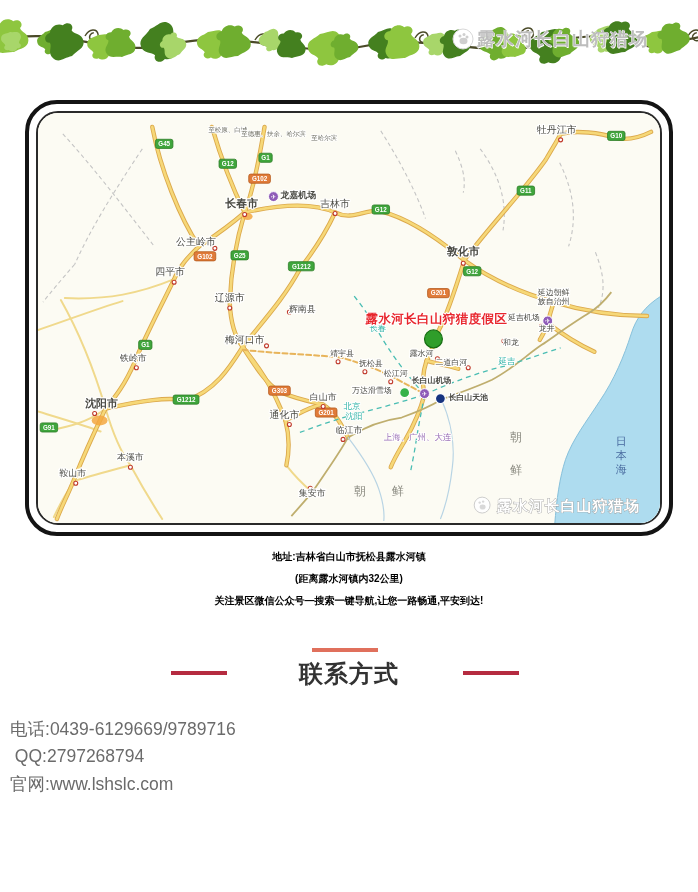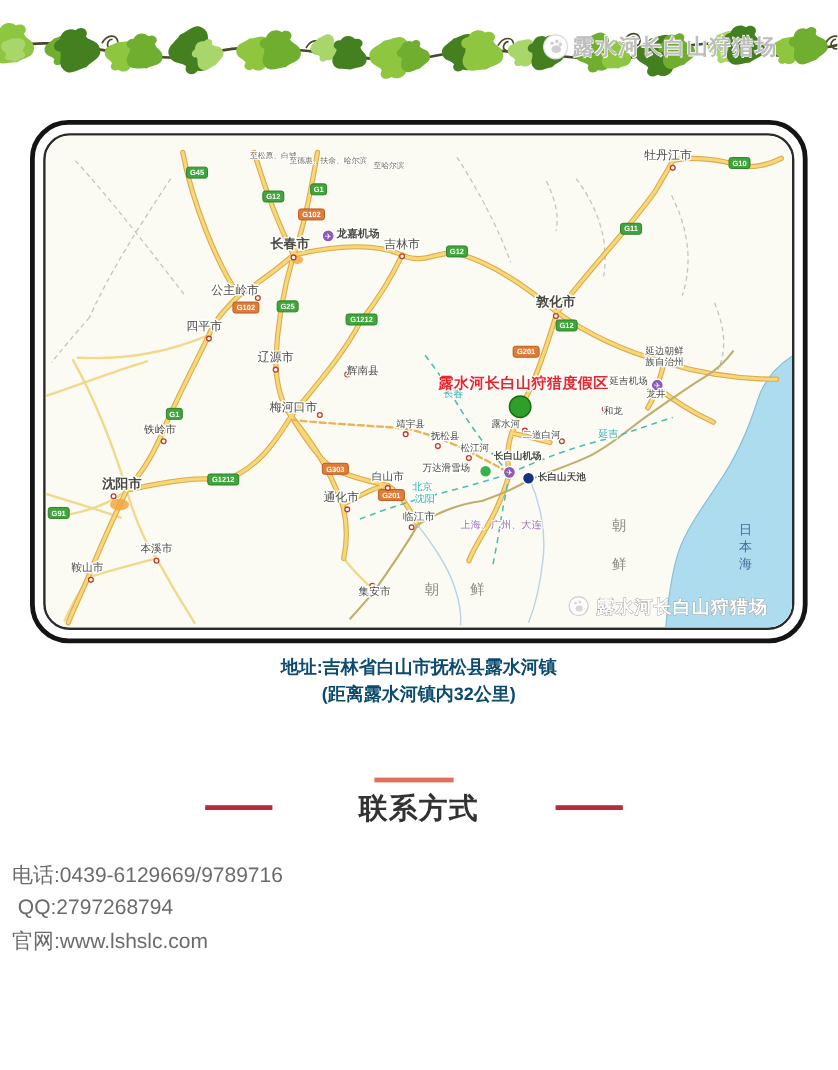--- a/index.html
+++ b/index.html
@@ -37,21 +37,21 @@
   .dir{fill:#6b6b60;font-size:6.5px;paint-order:stroke;stroke:#fff;stroke-width:1.6px;}
   .fly{fill:#2fb3a6;font-size:8.5px;paint-order:stroke;stroke:#fff;stroke-width:1.6px;}
   .flyp{fill:#9a6fb5;font-size:8.5px;paint-order:stroke;stroke:#fff;stroke-width:1.6px;}
   .kr{fill:#8a8a80;font-size:12px;}
   .seaT{fill:#47699e;font-size:11px;}
   .resort{fill:#e8262d;font-size:12.5px;font-weight:bold;paint-order:stroke;stroke:#fff;stroke-width:2px;letter-spacing:.5px;}
   .bdgT{fill:#fff;font-size:6.3px;font-weight:bold;}
   .wmM{fill:#ffffff;stroke:#9a9a9a;stroke-width:.7px;paint-order:stroke;font-size:15px;font-weight:bold;letter-spacing:1px;}
   
   .addr{position:absolute;top:546px;left:0;width:100%;text-align:center;
-    color:#0c4a6e;font-weight:bold;font-size:15px;line-height:22px;}
+    color:#000000;font-weight:bold;font-size:10px;line-height:22px;}
   
   .accent-line{position:absolute;top:648px;left:312px;width:66px;height:4px;background:#e0705c;}
   .sec-title{position:absolute;top:658px;left:0;width:100%;text-align:center;
     font-size:24px;font-weight:bold;color:#323232;letter-spacing:1px;}
   .side-line{position:absolute;top:671px;width:56px;height:4px;background:#b52b40;}
   .side-line.l{left:171px;} .side-line.r{left:463px;}
   
   .contacts{position:absolute;top:716px;left:10px;font-size:17.5px;color:#6b6b6b;line-height:27.3px;}
   .c-row span{white-space:pre;}
 </style>
@@ -291,20 +291,21 @@
         <circle cx="483" cy="502.5" r="1.2" fill="#d8d8d8"></circle>
         <ellipse cx="482.5" cy="508" rx="3" ry="2.5" fill="#d8d8d8"></ellipse>
         <text x="497" y="512" class="wmM">露水河长白山狩猎场</text>
       </svg>
   </div>
 </div>
 
 <div class="addr">
   <div>地址:吉林省白山市抚松县露水河镇</div>
   <div>(距离露水河镇内32公里)</div>
+  <div>关注景区微信公众号—搜索一键导航,让您一路畅通,平安到达!</div>
 </div>
 
 <div class="accent-line"></div>
 <div class="sec-title">联系方式</div>
 <div class="side-line l"></div>
 <div class="side-line r"></div>
 
 <div class="contacts">
   <div class="c-row"><span>电话:</span><span>0439-6129669/9789716</span></div>
   <div class="c-row"><span> QQ:</span><span>2797268794</span></div>

